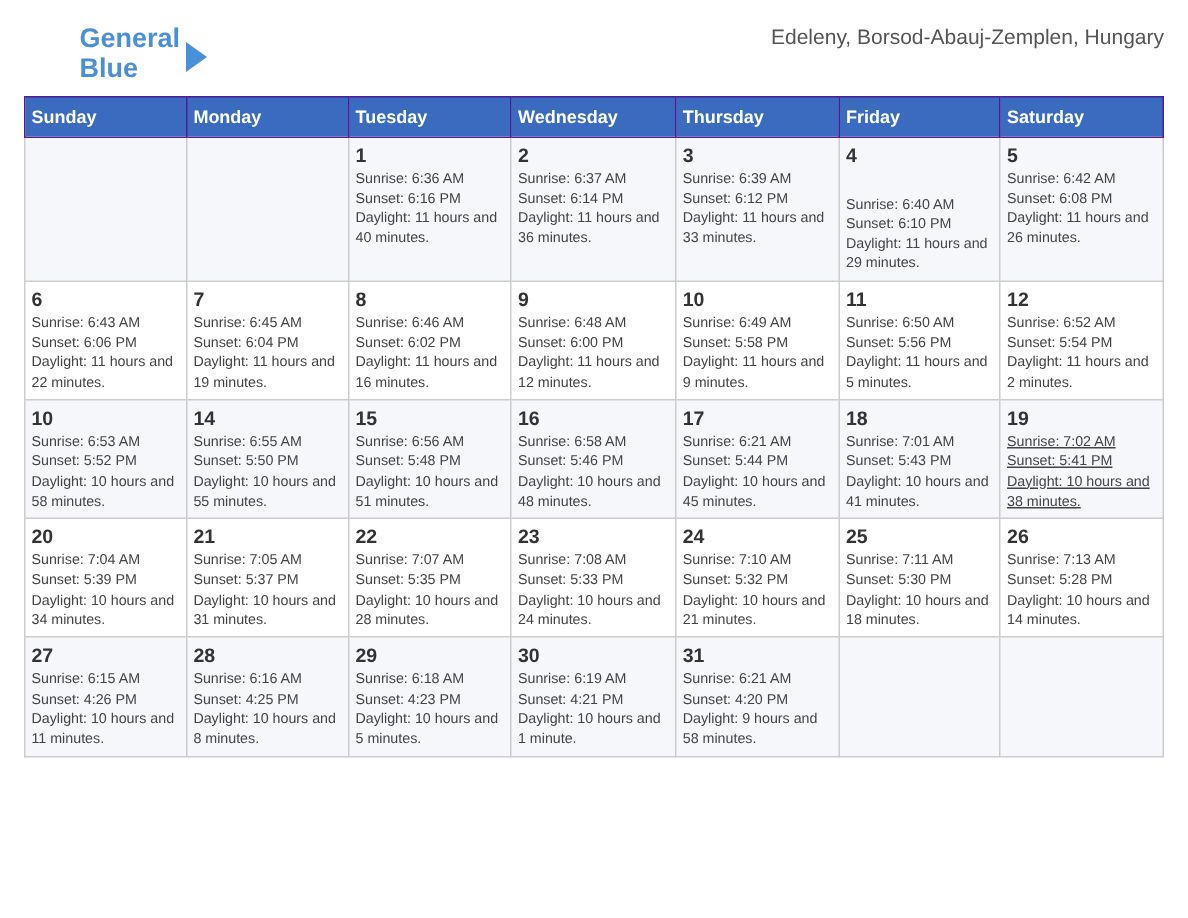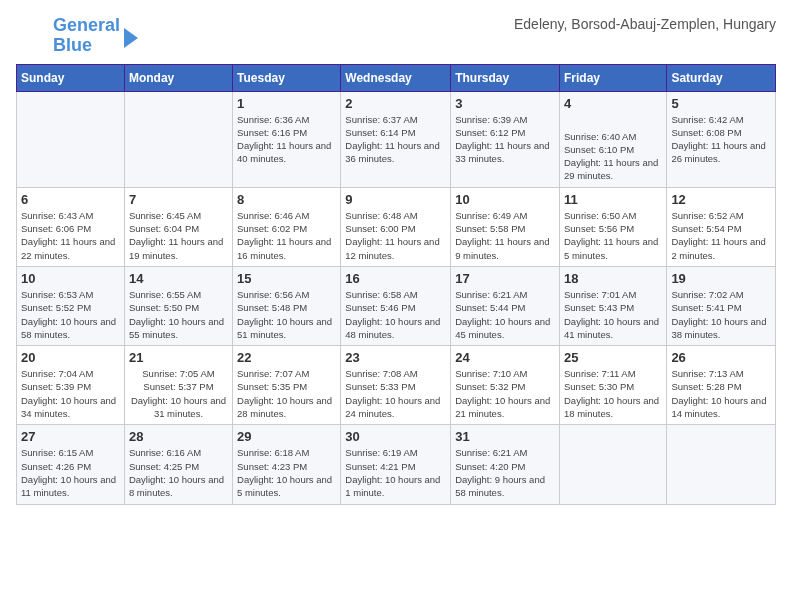--- a/index.html
+++ b/index.html
@@ -236,35 +236,35 @@
 Daylight: 10 hours and 45 minutes.</div>
         </td>
         <td>
           <span class="day-num">18</span>
           <div class="day-info" style="white-space: pre-line;">Sunrise: 7:01 AM
 Sunset: 5:43 PM
 Daylight: 10 hours and 41 minutes.</div>
         </td>
         <td>
           <span class="day-num">19</span>
-          <div class="day-info" style="white-space: pre-line;">Sunrise: 7:02 AM
+          <div class="day-info" style="white-space: pre-line; text-decoration: underline;">Sunrise: 7:02 AM
 Sunset: 5:41 PM
 Daylight: 10 hours and 38 minutes.</div>
         </td>
       </tr>
       <tr>
         <td>
           <span class="day-num">20</span>
           <div class="day-info" style="white-space: pre-line;">Sunrise: 7:04 AM
 Sunset: 5:39 PM
 Daylight: 10 hours and 34 minutes.</div>
         </td>
         <td>
           <span class="day-num">21</span>
-          <div class="day-info" style="white-space: pre-line; text-align: center;">Sunrise: 7:05 AM
+          <div class="day-info" style="white-space: pre-line;">Sunrise: 7:05 AM
 Sunset: 5:37 PM
 Daylight: 10 hours and 31 minutes.</div>
         </td>
         <td>
           <span class="day-num">22</span>
           <div class="day-info" style="white-space: pre-line;">Sunrise: 7:07 AM
 Sunset: 5:35 PM
 Daylight: 10 hours and 28 minutes.</div>
         </td>
         <td>

